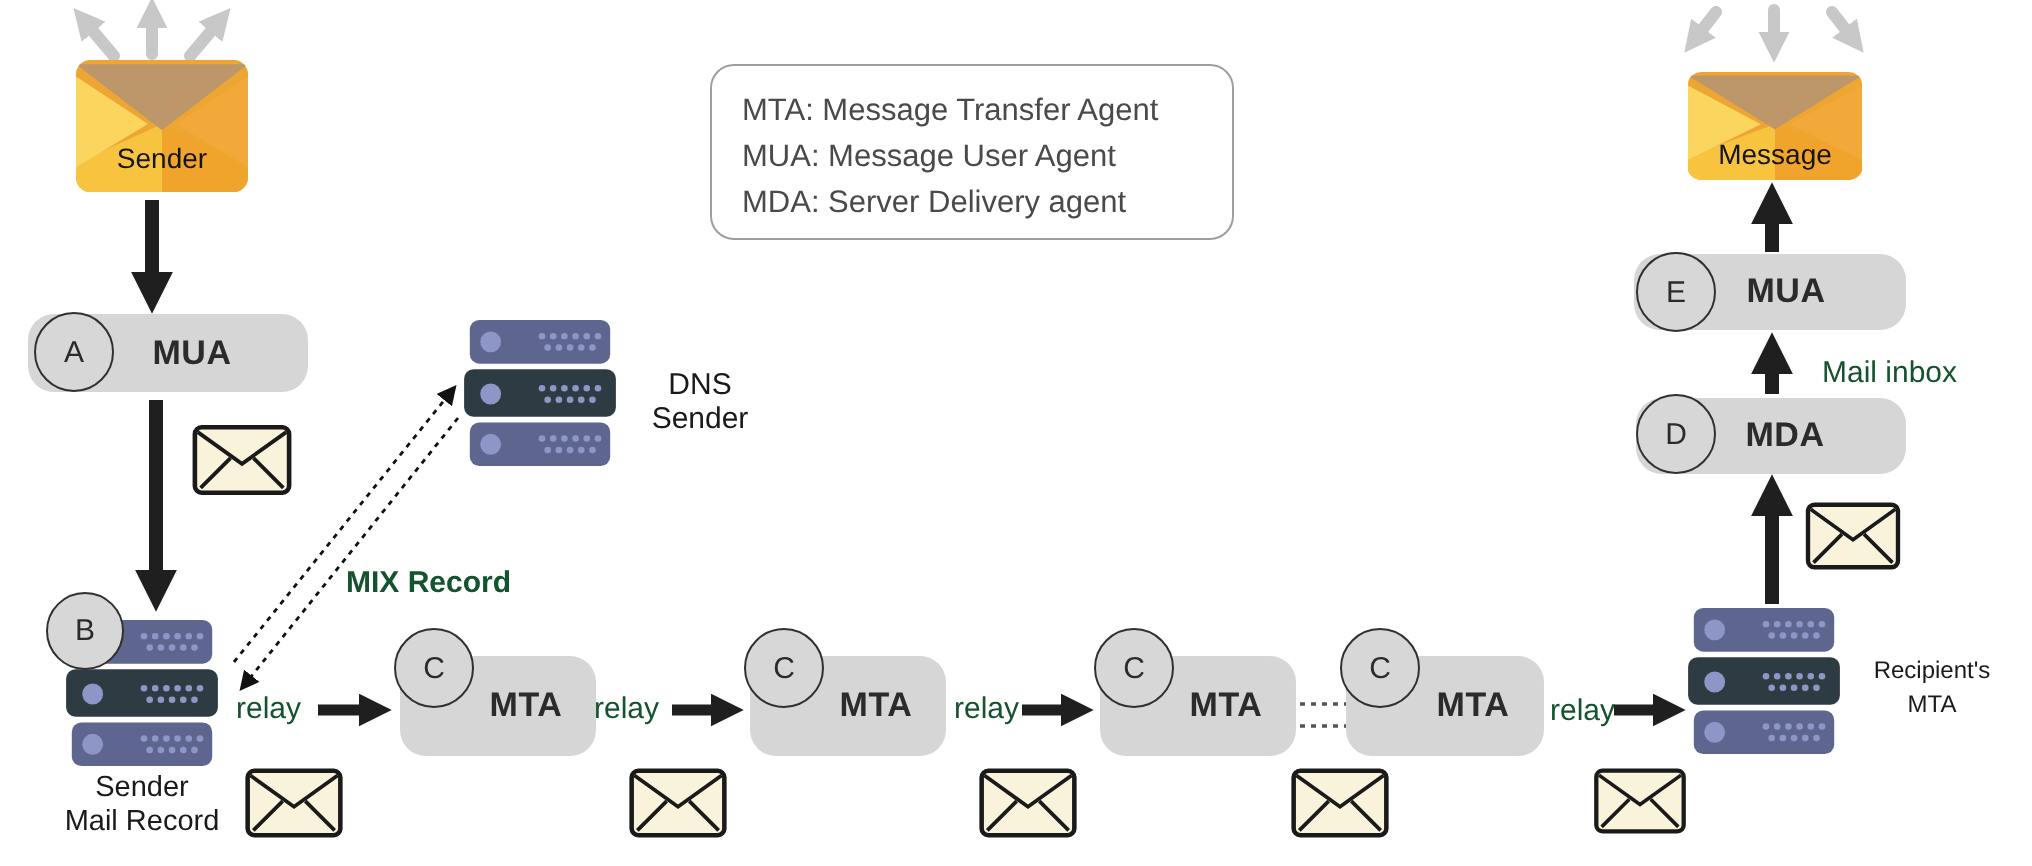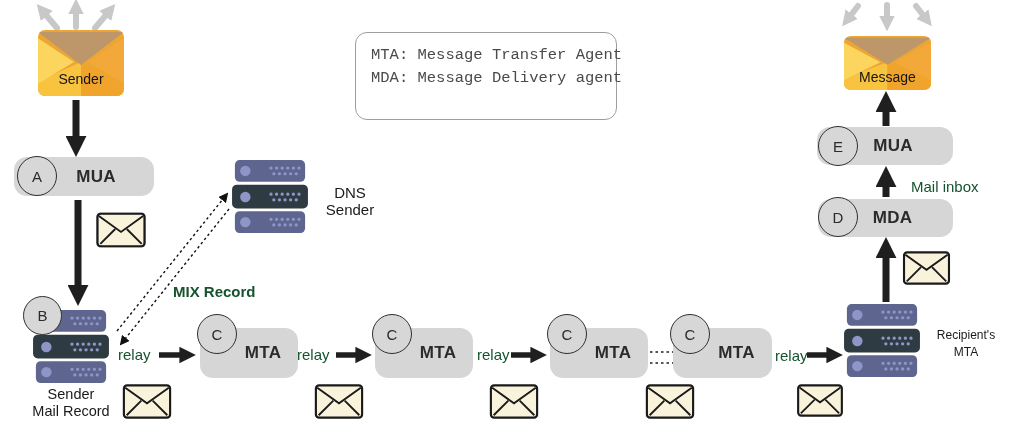--- a/index.html
+++ b/index.html
@@ -10,21 +10,21 @@
   .pill{position:absolute;background:#d6d6d6;border-radius:13px;display:flex;align-items:center;}
   .pill .lbl{flex:1;text-align:center;font-size:17px;font-weight:700;color:#2b2b2b;letter-spacing:.3px;}
   .badge{position:absolute;background:#d7d7d7;border:1.7px solid #303030;border-radius:50%;
          width:40px;height:40px;box-sizing:border-box;display:flex;align-items:center;
          justify-content:center;font-size:15px;color:#2b2b2b;}
   .note{position:absolute;font-size:15px;color:#14532d;white-space:nowrap;}
   .c2{text-align:center;line-height:16.5px;font-size:14.5px;font-weight:500;}
   .env-label{position:absolute;left:0;right:0;text-align:center;font-size:14px;font-weight:500;color:#151515;}
   .legend{position:absolute;left:355px;top:32px;width:262px;height:88px;box-sizing:border-box;
           border:1.5px solid #9e9e9e;border-radius:12px;background:#fff;padding:11px 0 0 15px;}
-  .legend div{font-size:15.5px;line-height:23px;color:#4a4a4a;white-space:nowrap;font-family:Liberation Mono, monospace;}
+  .legend div{font-size:15.5px;line-height:23px;color:#4a4a4a;white-space:nowrap;}
 </style>
 </head>
 <body>
 
 <div class="canvas">
 
   <svg class="layer" viewBox="0 0 1016 433">
     <defs>
       <marker id="mh-black" markerUnits="strokeWidth" markerWidth="3" markerHeight="3" refX="0.3" refY="1.5" orient="auto">
         <path d="M0,0 L3,1.5 L0,3 Z" fill="#1f1f1f"></path>
@@ -145,21 +145,22 @@
   </div>
   <div class="abs c2" style="left:315px;top:184px;width:70px;font-size:15px;line-height:17px;">
     <div>DNS</div>
     <div>Sender</div>
   </div>
 
   <div class="note" style="left:173px;top:283px;font-weight:700;">MIX Record</div>
 
   <div class="legend">
     <div>MTA: Message Transfer Agent</div>
-    <div>MDA: Message Delivery agent</div>
+    <div>MUA: Message User Agent</div>
+    <div>MDA: Server Delivery agent</div>
   </div>
 
   <div class="note" style="left:118px;top:346px;">relay</div>
   <div class="note" style="left:297px;top:346px;">relay</div>
   <div class="note" style="left:477px;top:346px;">relay</div>
   <div class="note" style="left:775px;top:347px;">relay</div>
 
   <div class="pill" style="left:200px;top:328px;width:98px;height:50px;">
     <div class="badge" style="left:-3px;top:-14px;">
       <span>C</span>

